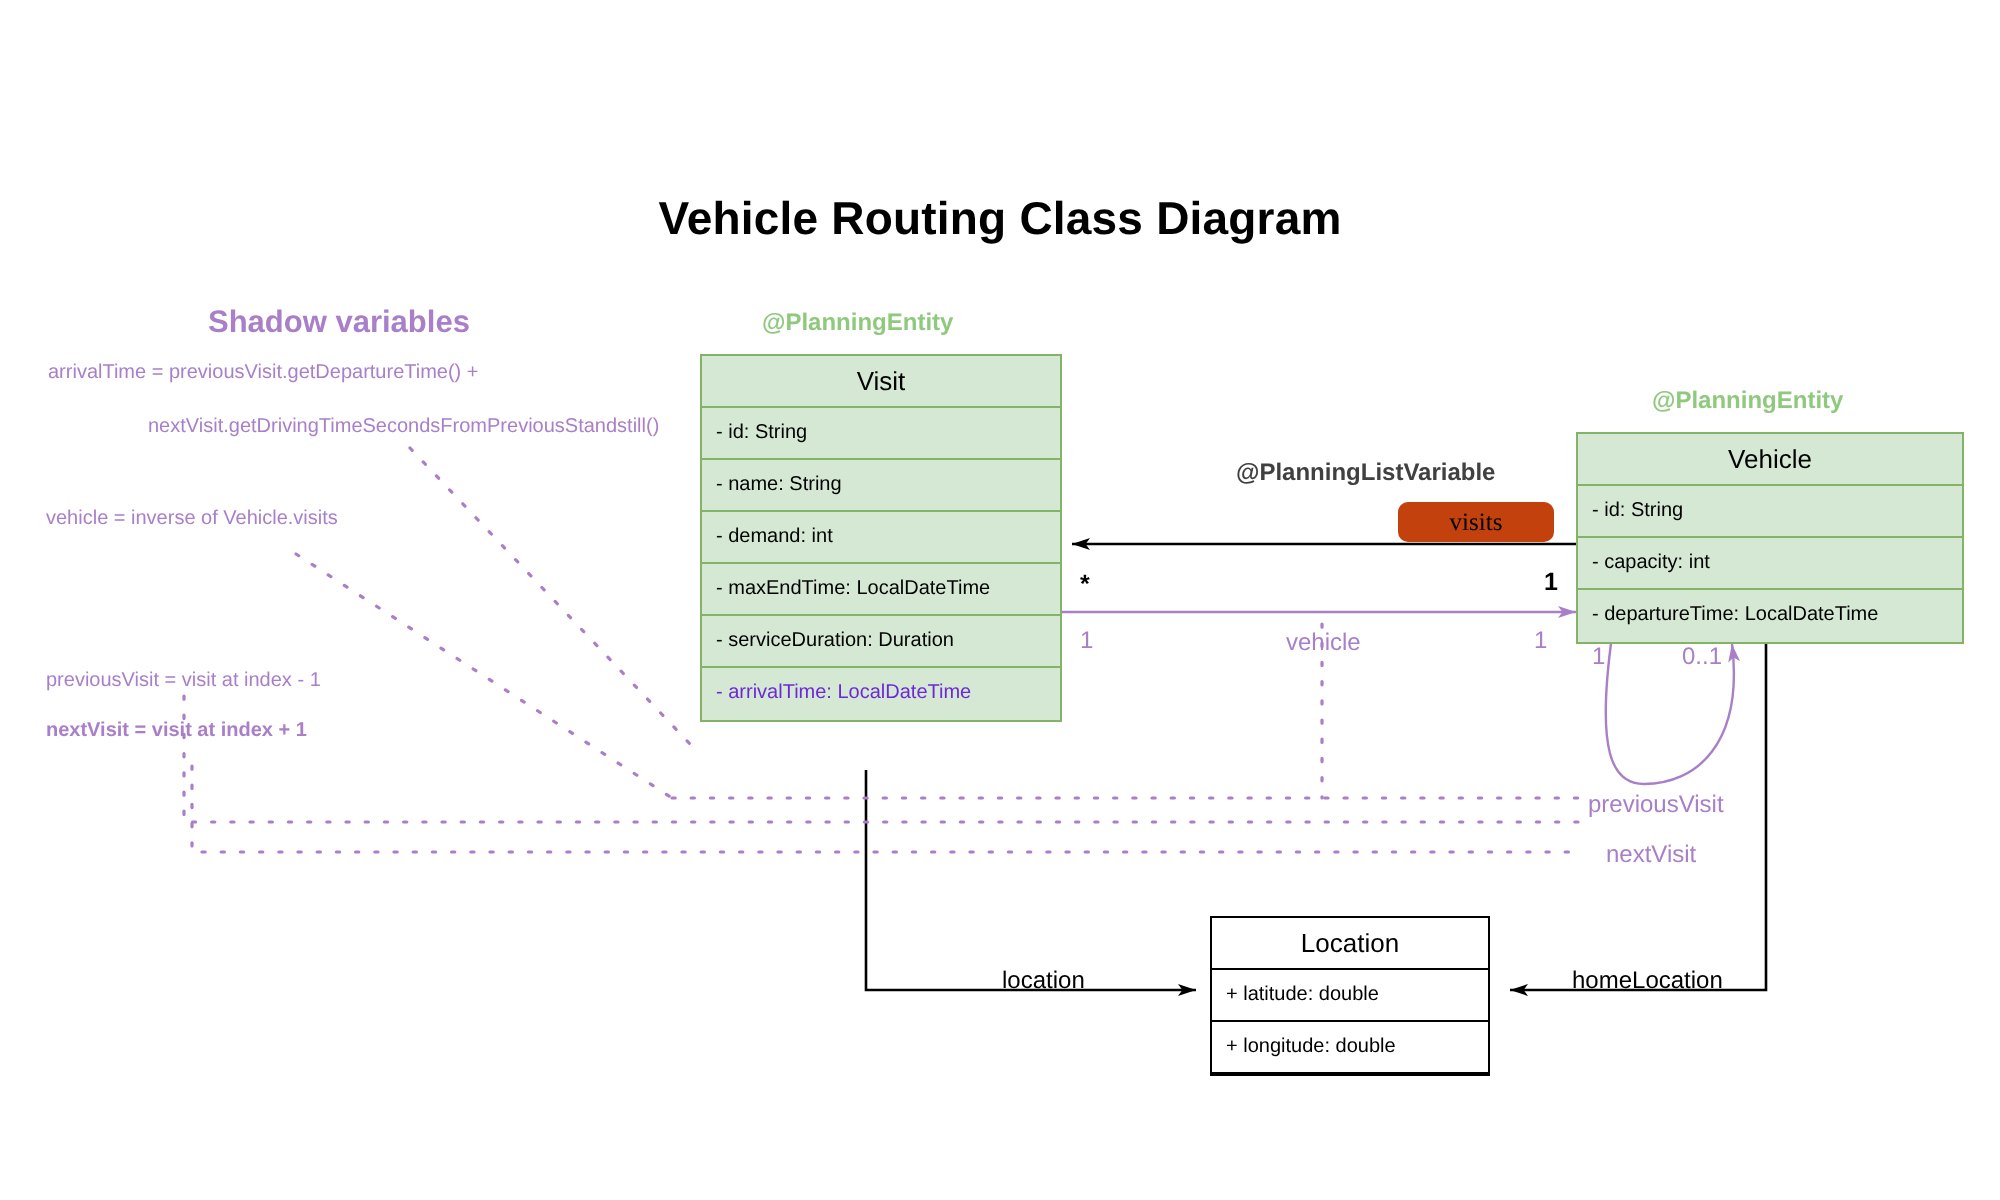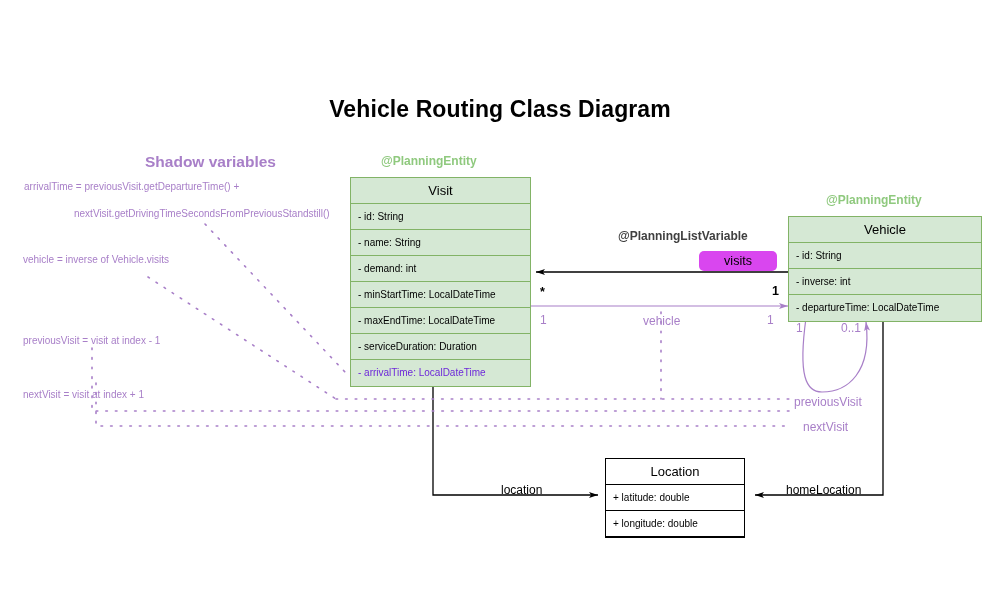--- a/index.html
+++ b/index.html
@@ -87,40 +87,40 @@
   .stereotype.entity { color: #8fc97e; }
   .stereotype.listvar { color: #404040; }
 
   
   .shadow-title {
     position: absolute;
     font-size: 15.5px;
     font-weight: bold;
     color: #a87fc8;
     white-space: nowrap;
-    margin-left: 41px;
   }
   .shadow-note {
     position: absolute;
     font-size: 10px;
     color: #a87fc8;
     white-space: nowrap;
   }
 
   
   .badge {
     position: absolute;
-    background: #d946ef;
+    background: #c2410c;
     color: #000000;
     font-size: 12.5px;
     border-radius: 5px;
     text-align: center;
     line-height: 20px;
     height: 20px;
     white-space: nowrap;
+    font-family: Liberation Serif, serif;
   }
 
   
   .edge-label {
     position: absolute;
     font-size: 12px;
     color: #000000;
     white-space: nowrap;
   }
   .edge-label.mult {
@@ -189,41 +189,40 @@
   </svg>
 
   <div class="diagram-title">Vehicle Routing Class Diagram</div>
 
   <div class="shadow-title" style="left:104px; top:153px;">Shadow variables</div>
 
   <div class="shadow-note" style="left:24px; top:181px;">arrivalTime = previousVisit.getDepartureTime() +</div>
   <div class="shadow-note" style="left:30px; top:208px;margin-left:44px;">nextVisit.getDrivingTimeSecondsFromPreviousStandstill()</div>
   <div class="shadow-note" style="left:23px; top:254px;">vehicle = inverse of Vehicle.visits</div>
   <div class="shadow-note" style="left:23px; top:335px;">previousVisit = visit at index - 1</div>
-  <div class="shadow-note" style="left:23px; top:389px;">nextVisit = visit at index + 1</div>
+  <div class="shadow-note" style="left:23px; top:360px;font-weight:bold;">nextVisit = visit at index + 1</div>
 
   <div class="stereotype entity" style="left:381px; top:154px;">@PlanningEntity</div>
 
   <div class="uml-class" style="left:350px; top:177px; width:181px;">
     <div class="uml-row header">Visit</div>
     <div class="uml-row">- id: String</div>
     <div class="uml-row">- name: String</div>
     <div class="uml-row">- demand: int</div>
-    <div class="uml-row">- minStartTime: LocalDateTime</div>
     <div class="uml-row">- maxEndTime: LocalDateTime</div>
     <div class="uml-row">- serviceDuration: Duration</div>
     <div class="uml-row shadow-field last">- arrivalTime: LocalDateTime</div>
   </div>
 
   <div class="stereotype entity" style="left:826px; top:193px;">@PlanningEntity</div>
 
   <div class="uml-class" style="left:788px; top:216px; width:194px;">
     <div class="uml-row header">Vehicle</div>
     <div class="uml-row">- id: String</div>
-    <div class="uml-row">- inverse: int</div>
+    <div class="uml-row">- capacity: int</div>
     <div class="uml-row last">- departureTime: LocalDateTime</div>
   </div>
 
   <div class="uml-class plain" style="left:605px; top:458px; width:140px;">
     <div class="uml-row header">Location</div>
     <div class="uml-row">+ latitude: double</div>
     <div class="uml-row last">+ longitude: double</div>
   </div>
 
   <div class="stereotype listvar" style="left:618px; top:229px;">@PlanningListVariable</div>

